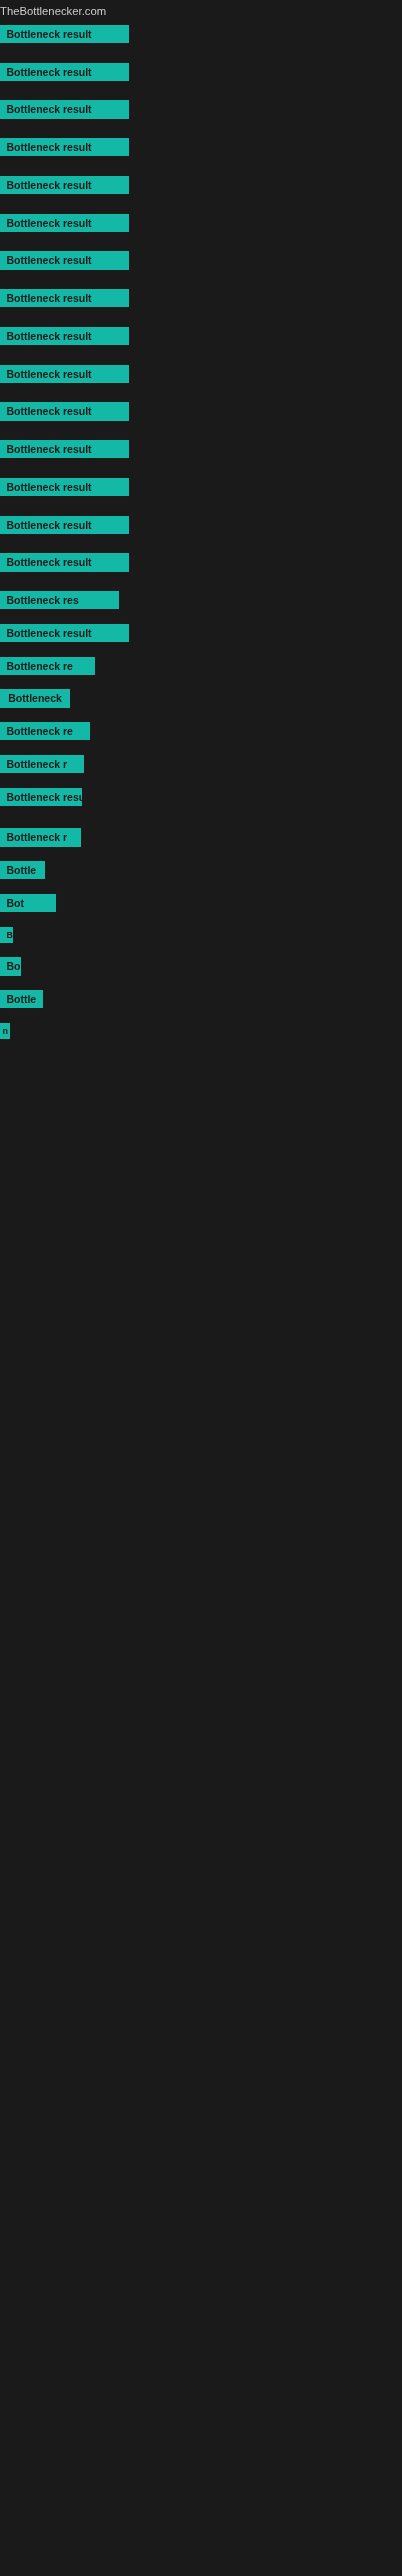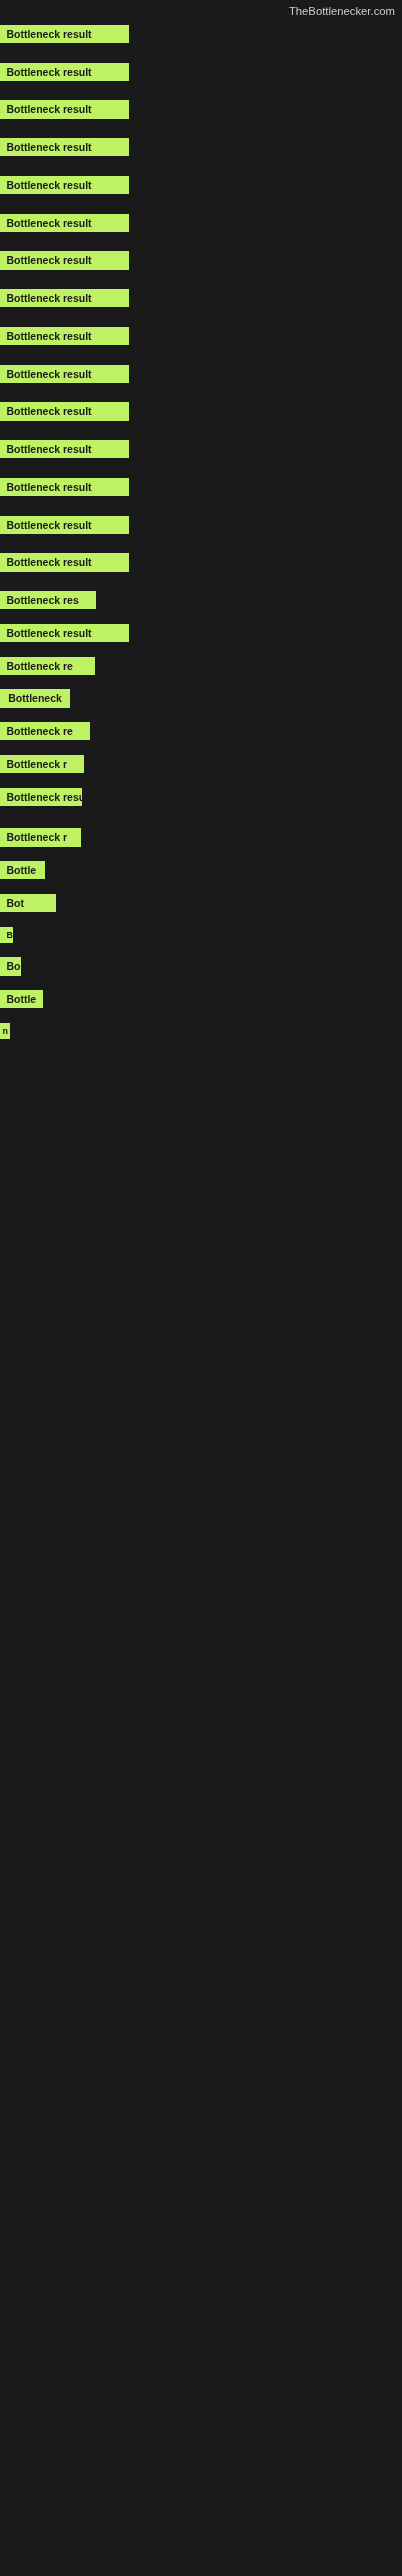--- a/index.html
+++ b/index.html
@@ -10,36 +10,35 @@
 
     body {
       background-color: #1a1a1a;
       width: 403px;
       min-height: 2576px;
       font-family: Arial, sans-serif;
       position: relative;
     }
 
     .site-title {
-      text-align: right;
       color: #cccccc;
       font-size: 11.3px;
       padding: 4.8px 8px 3.2px 0;
       background-color: #1a1a1a;
     }
 
     .bottleneck-item {
       display: flex;
       align-items: center;
       margin-bottom: 0;
       padding: 3.2px 0;
     }
 
     .bottleneck-label {
-      background-color: #bef264;
+      background-color: #14b8a6;
       color: #1a1a1a;
       font-size: 10.5px;
       font-weight: bold;
       padding: 3.2px 6.4px;
       display: inline-block;
       white-space: nowrap;
       overflow: hidden;
     }
 
     .items-container {
@@ -135,21 +134,21 @@
     <span class="bottleneck-label w-full">Bottleneck result</span>
   </div>
   <div class="row-spacer"></div>
 
   <div class="bottleneck-item">
     <span class="bottleneck-label w-full">Bottleneck result</span>
   </div>
   <div class="row-spacer"></div>
 
   <div class="bottleneck-item">
-    <span class="bottleneck-label" style="width:96px;">Bottleneck res</span>
+    <span class="bottleneck-label" style="width:119px;">Bottleneck res</span>
   </div>
   <div class="row-spacer-sm"></div>
 
   <div class="bottleneck-item">
     <span class="bottleneck-label w-full">Bottleneck result</span>
   </div>
   <div class="row-spacer-sm"></div>
 
   <div class="bottleneck-item">
     <span class="bottleneck-label" style="width:95px;">Bottleneck re</span>

